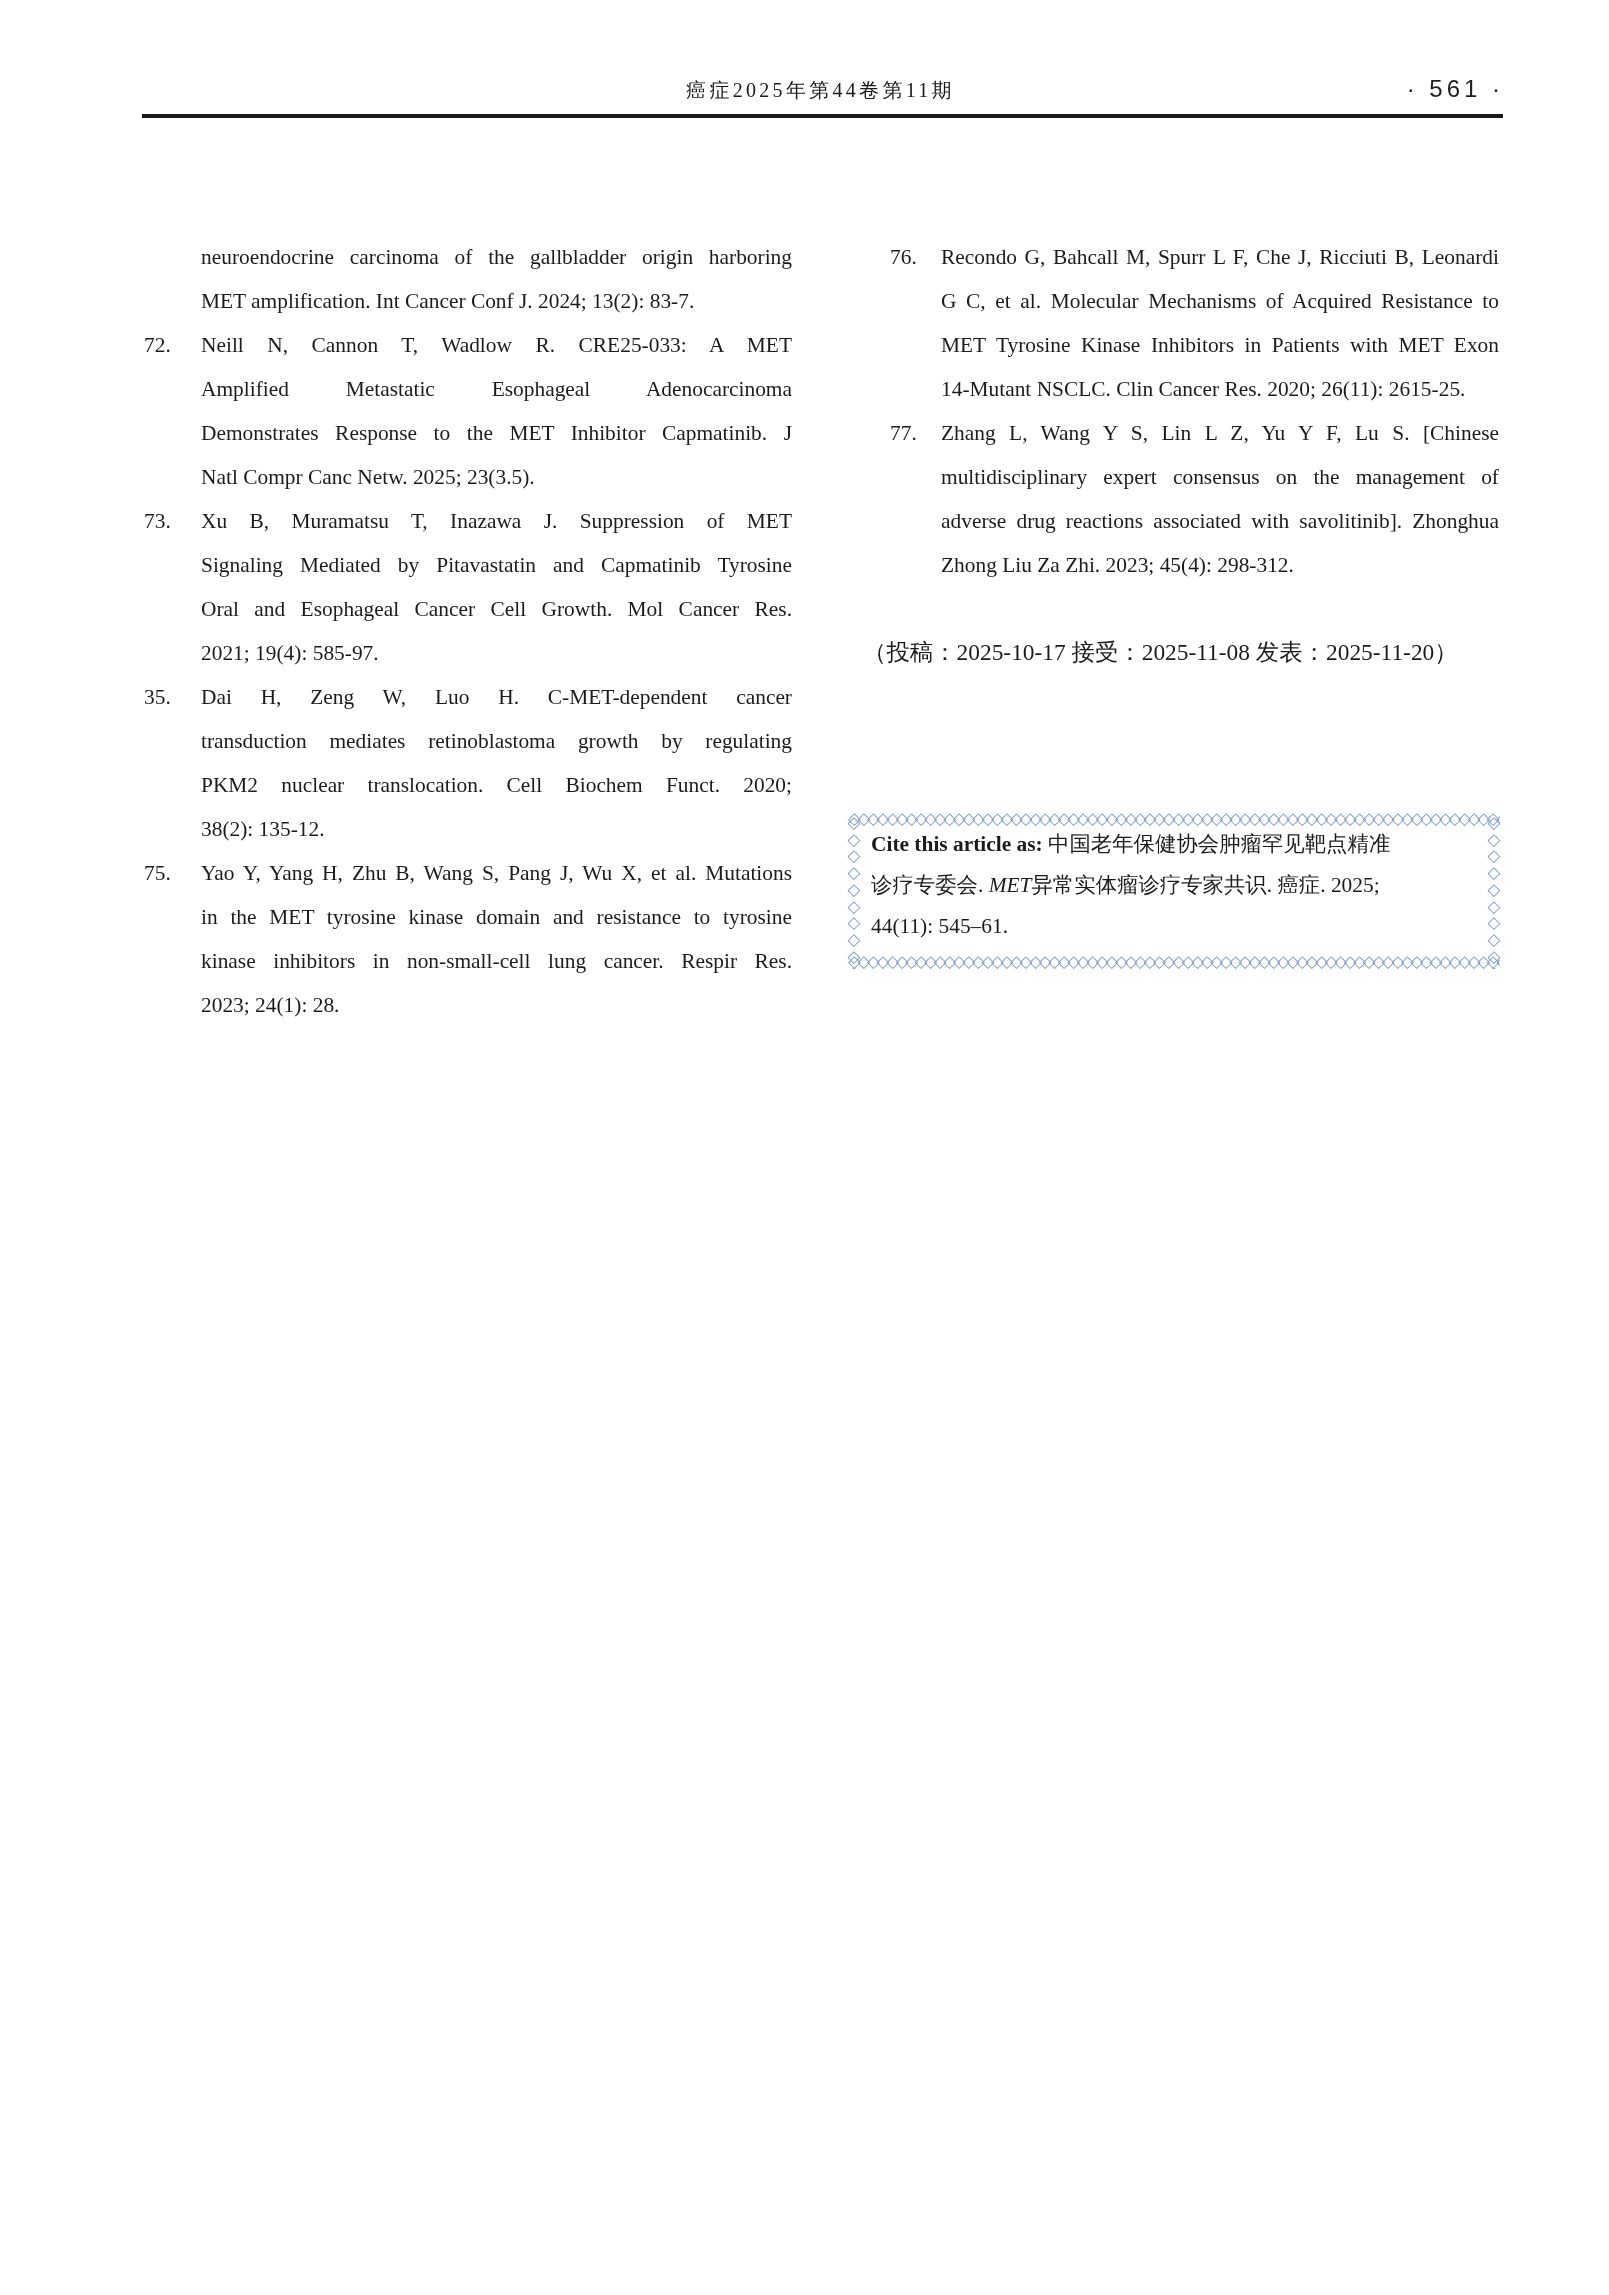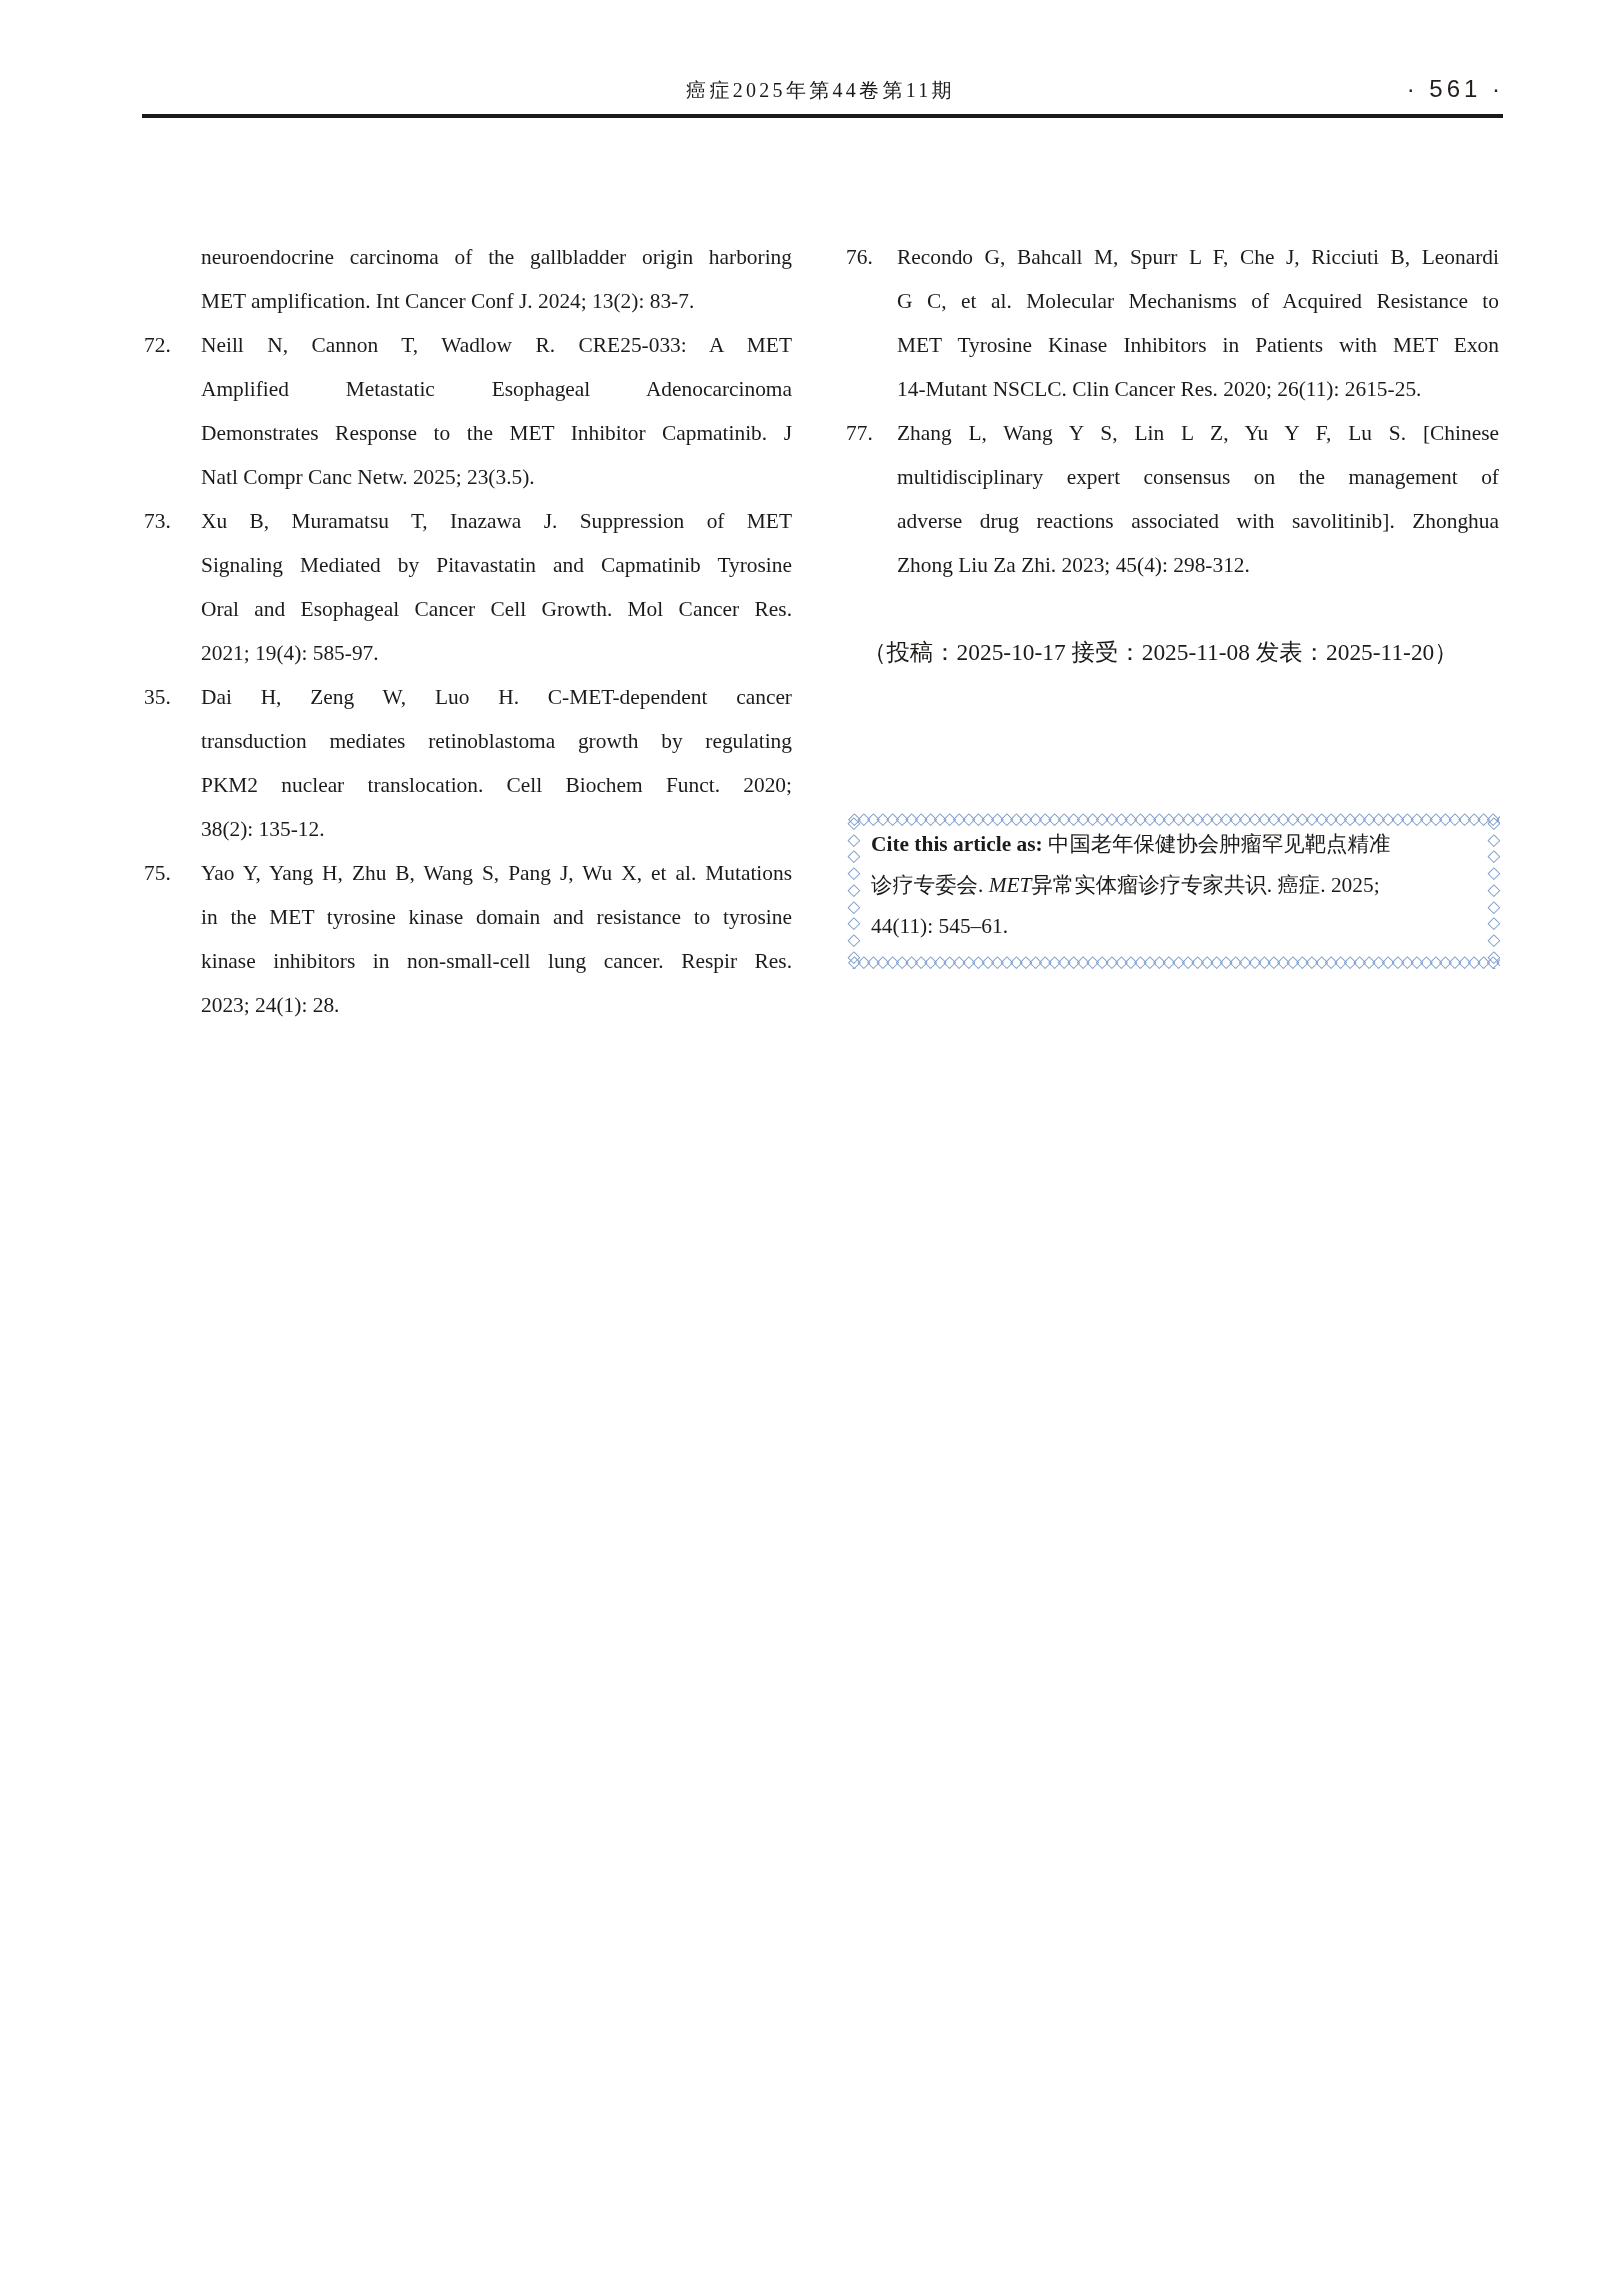--- a/index.html
+++ b/index.html
@@ -43,21 +43,21 @@
   .col {
     position:absolute;
     top:235px;
     font-size:21.4px;
     line-height:44px;
   }
   #col-left  { left:144px;  width:648px; }
   #col-right { left:846px; width:653px; }
   .ref { position:relative; }
   #col-left  .ref { padding-left:57px; }
-  #col-right .ref { padding-left:51px; }
+  #col-right .ref { padding-left:51px;margin-left:44px; }
   .ref-num {
     position:absolute;
     left:0; top:0;
     line-height:44px;
   }
   .ref-line {
     text-align:justify;
     text-align-last:justify;
     text-justify:inter-word;
     white-space:normal;

